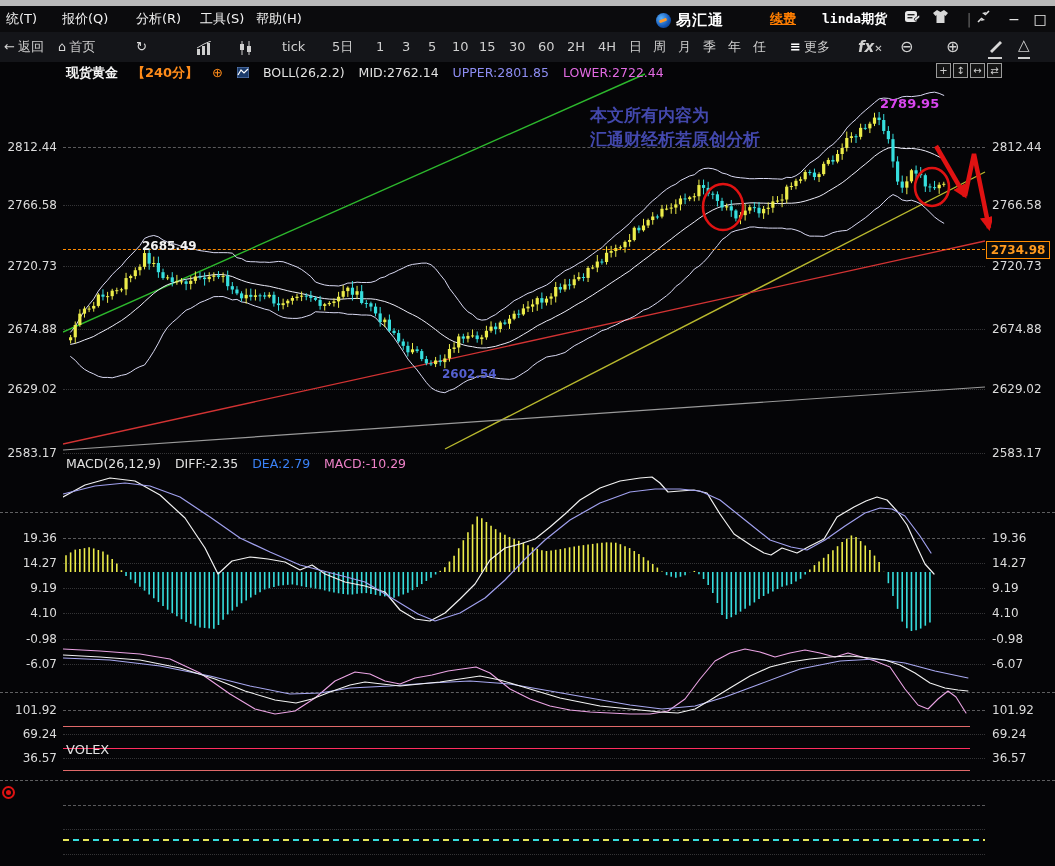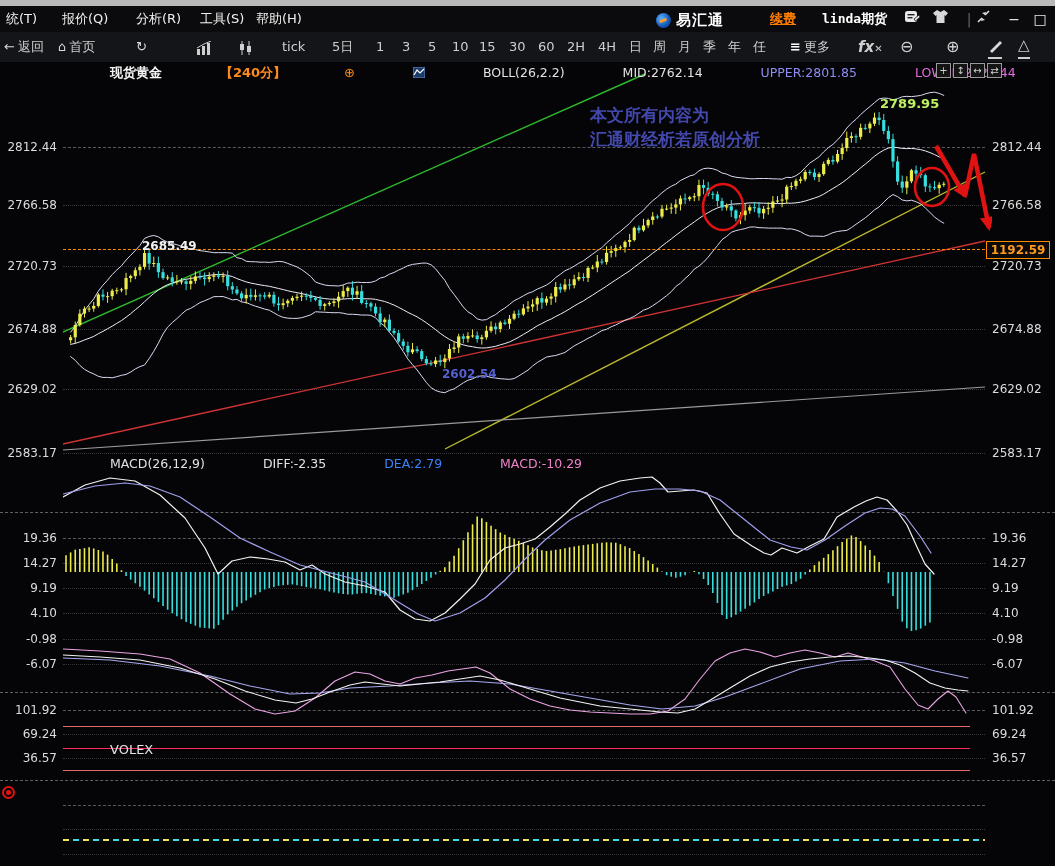--- a/index.html
+++ b/index.html
@@ -32,42 +32,42 @@
   .gdot{border-top:1px dotted #343436;}
   .gdash{border-top:1px dashed #5a5a5c;}
   .sep{position:absolute;left:0;width:1055px;height:0;border-top:1px dashed #606062;}
   .kline{position:absolute;left:63px;width:907px;height:0;}
   #priceline{position:absolute;left:63px;top:187px;width:922px;height:0;border-top:1px dashed #ff8c00;z-index:3;}
   #pricetag{position:absolute;left:986px;top:179px;width:62px;height:16px;border:1px solid #ff8c00;background:#0a0a0a;
             color:#ff9a1e;font-size:12px;font-weight:bold;text-align:center;line-height:16px;z-index:4;}
   #chart-svg{position:absolute;left:63px;top:0;z-index:2;pointer-events:none;}
   
   .phead{position:absolute;left:66px;z-index:5;font-size:12.5px;white-space:nowrap;}
-  .phead span{margin-right:10px;margin-left:44px;}
+  .phead span{margin-right:10px;}
   .h-sym{color:#f5f5f5;font-weight:bold;font-size:13px;}
   .h-per{color:#ff8c1a;font-weight:bold;font-size:13px;}
   .h-plus{color:#ff8c1a;font-size:13px;}
   .h-w{color:#e2e2e2;}
   .h-up{color:#8d8df2;}
   .h-lo{color:#e26ae2;}
   .h-dea{color:#3b82f6;}
   .h-macd{color:#ee82c8;}
   .h-j{color:#8a8af2;}
   .h-ob{color:#f07a7a;}
   .h-os{color:#f25858;}
   .h-sp{color:#f050a0;}
   
   .mini-ic{position:absolute;top:1px;width:13px;height:13px;border:1px solid #9a9a9a;color:#cfcfcf;
            font-size:10px;line-height:13px;text-align:center;background:#141414;z-index:6;}
   
   .ann{position:absolute;z-index:6;white-space:nowrap;}
   #ann-note1,#ann-note2{color:#4a50c0;font-size:17px;font-weight:bold;opacity:.9;}
   #ann-peak1{color:#f2f2f2;font-size:12px;font-weight:bold;}
   #ann-low1{color:#5560d0;font-size:12px;font-weight:bold;}
-  #ann-peak2{color:#bef264;font-size:13px;font-weight:bold;}
+  #ann-peak2{color:#d946ef;font-size:13px;font-weight:bold;}
   #volex-line{position:absolute;left:63px;top:777px;width:922px;height:2px;z-index:2;
     background:repeating-linear-gradient(90deg,#e8e85a 0 6px,transparent 6px 10px,#36dede 10px 16px,transparent 16px 20px);}
   #red-badge{position:absolute;left:2px;top:724px;width:9px;height:9px;border:2px solid #e01212;border-radius:50%;z-index:6;}
   #red-badge:after{content:"";position:absolute;left:2px;top:2px;width:5px;height:5px;background:#e01212;border-radius:50%;}
 </style>
 </head>
 <body>
 
 <div id="app">
 
@@ -180,21 +180,21 @@
     <div class="kline" style="top:664px;border-top:1px solid #e06a6a"></div>
     <div class="kline" style="top:686px;border-top:1.5px solid #ff2d5e"></div>
     <div class="kline" style="top:708px;border-top:1px solid #e06a6a"></div>
     <div class="sep" style="top:718px"></div>
     <div class="gline gdash" style="top:743px"></div>
     <div class="gline gdot" style="top:767px"></div>
     <div id="volex-line"></div>
     <div class="gline gdot" style="top:792px"></div>
 
     <div id="priceline"></div>
-    <div id="pricetag">1192.59</div>
+    <div id="pricetag">2734.98</div>
 
     <div class="axlbl axl-l" style="top:78px">2812.44</div>
     <div class="axlbl axl-l" style="top:136px">2766.58</div>
     <div class="axlbl axl-l" style="top:197px">2720.73</div>
     <div class="axlbl axl-l" style="top:260px">2674.88</div>
     <div class="axlbl axl-l" style="top:320px">2629.02</div>
     <div class="axlbl axl-l" style="top:384px">2583.17</div>
     <div class="axlbl axl-l" style="top:469px">19.36</div>
     <div class="axlbl axl-l" style="top:494px">14.27</div>
     <div class="axlbl axl-l" style="top:519px">9.19</div>

